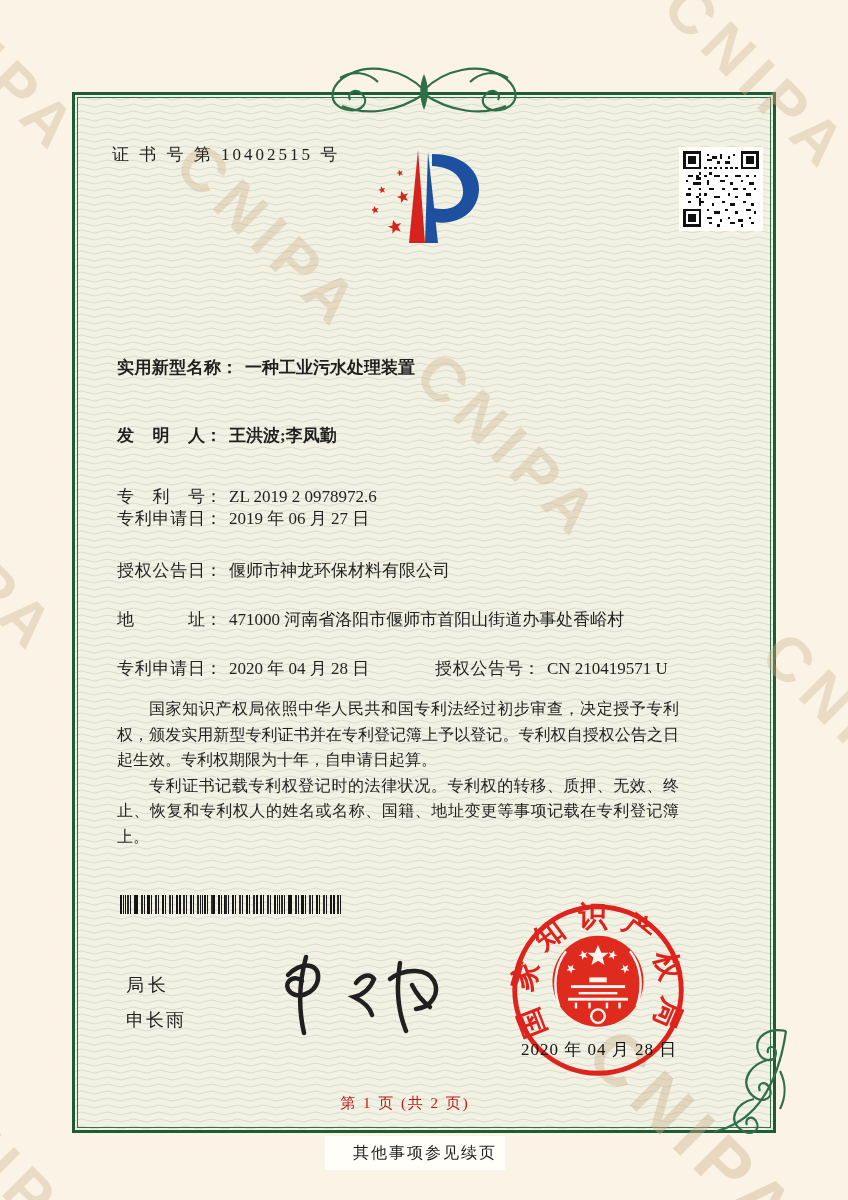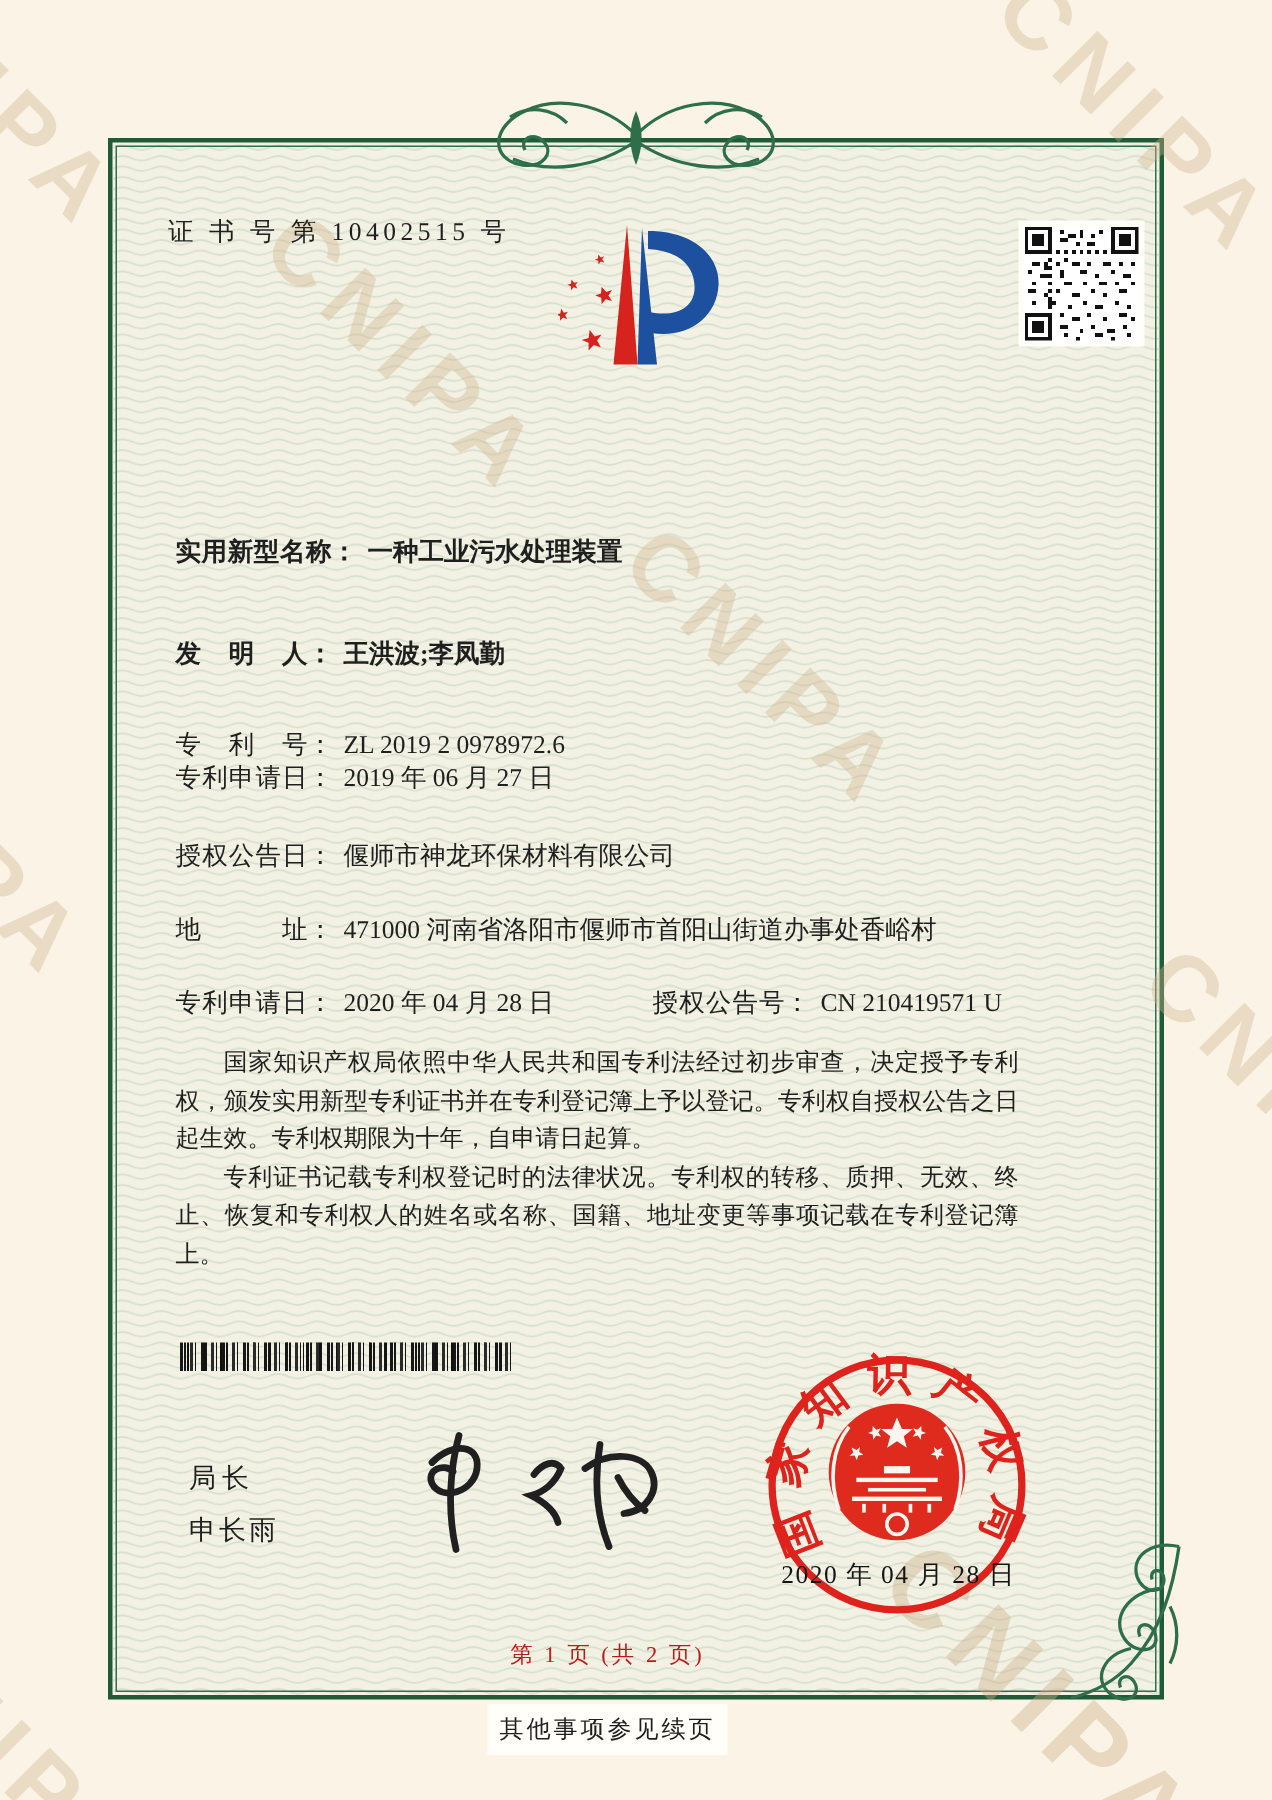--- a/index.html
+++ b/index.html
@@ -49,21 +49,21 @@
   .sig{position:absolute;left:240px;top:945px;z-index:4;}
 
   .seal{position:absolute;left:506px;top:898px;z-index:4;}
   .seal-date{position:absolute;left:516px;top:1038px;width:166px;text-align:center;z-index:5;
              font-size:17px;letter-spacing:1px;color:#141414;}
 
   .page-info{position:absolute;left:117px;top:1094px;width:576px;text-align:center;
              font-size:15px;letter-spacing:2px;color:#b91c1c;}
   .cont-box{position:absolute;left:325px;top:1136px;width:160px;height:34px;background:#fffef9;
             z-index:3;display:flex;align-items:center;justify-content:center;
-            font-size:16px;letter-spacing:2px;}
+            font-size:16px;letter-spacing:2px;padding-left:20px;}
 </style>
 </head>
 <body>
 
 <svg width="0" height="0" style="position:absolute" aria-hidden="true">
   <defs>
     <path id="st" d="M0,-10 L2.94,-3.09 L9.51,-3.09 L4.05,1.18 L5.88,8.09 L0,4.2 L-5.88,8.09 L-4.05,1.18 L-9.51,-3.09 L-2.94,-3.09 Z"></path>
   </defs>
 </svg>
 

